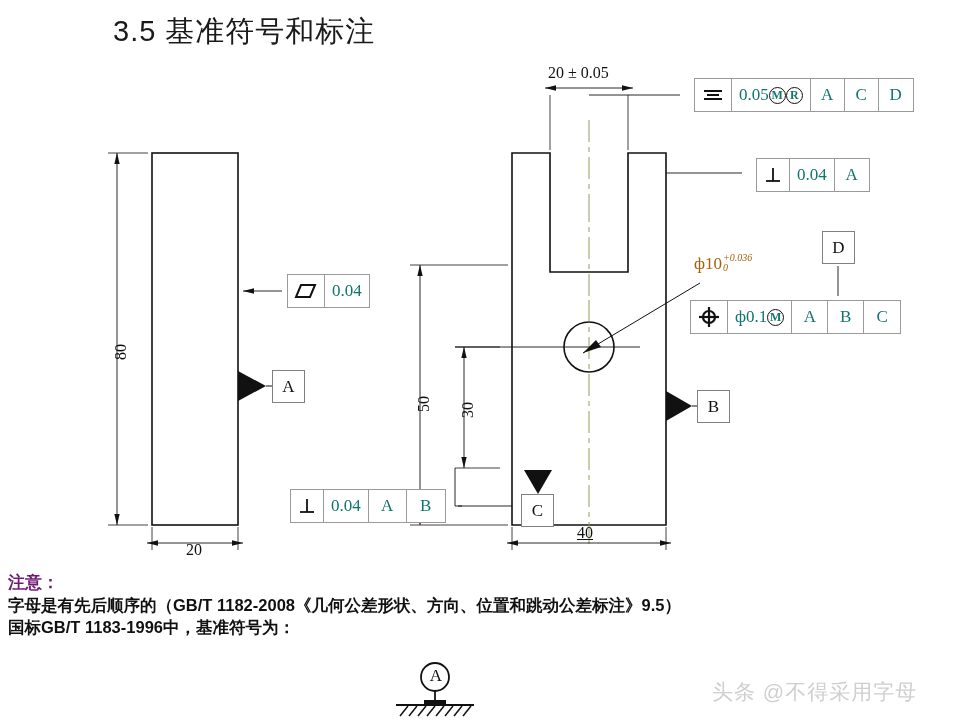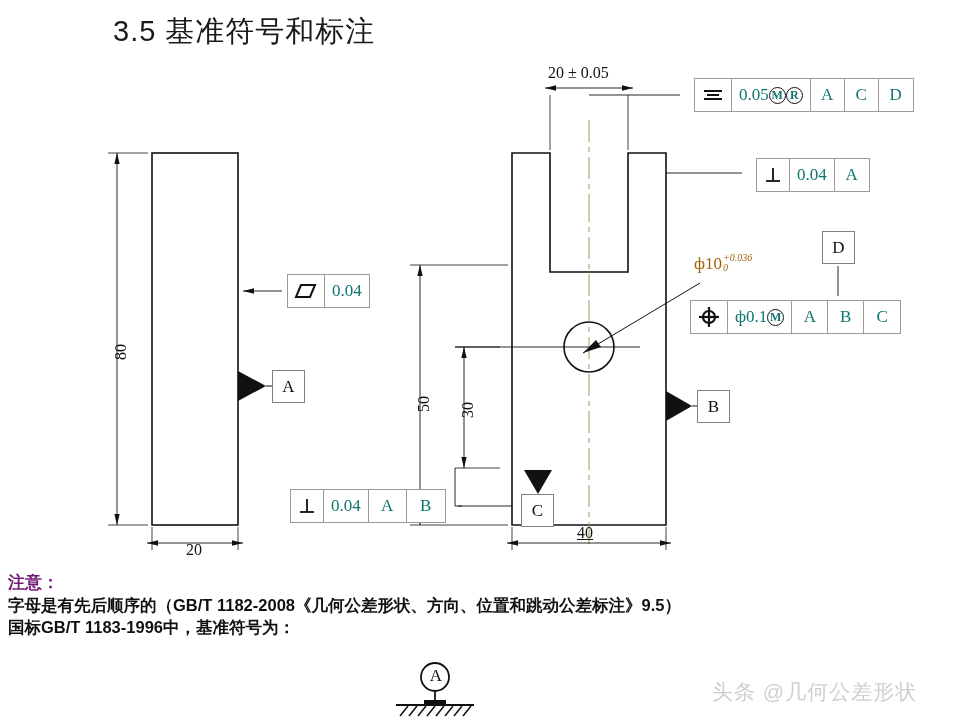--- a/index.html
+++ b/index.html
@@ -329,15 +329,15 @@
   <div class="notes">
     <div class="ln warn">注意：</div>
     <div class="ln">字母是有先后顺序的（GB/T 1182-2008《几何公差形状、方向、位置和跳动公差标注》9.5）</div>
     <div class="ln">国标GB/T 1183-1996中，基准符号为：</div>
   </div>
 
   <div style="position:absolute;left:428px;top:666px;width:16px;height:20px;
               font-family:'Liberation Serif',serif;font-size:17px;color:#111;
               display:flex;align-items:center;justify-content:center;">A</div>
 
-  <div class="wm">头条 @几何公差形状</div>
+  <div class="wm">头条 @不得采用字母</div>
 
 </div>
 
 </body></html>

